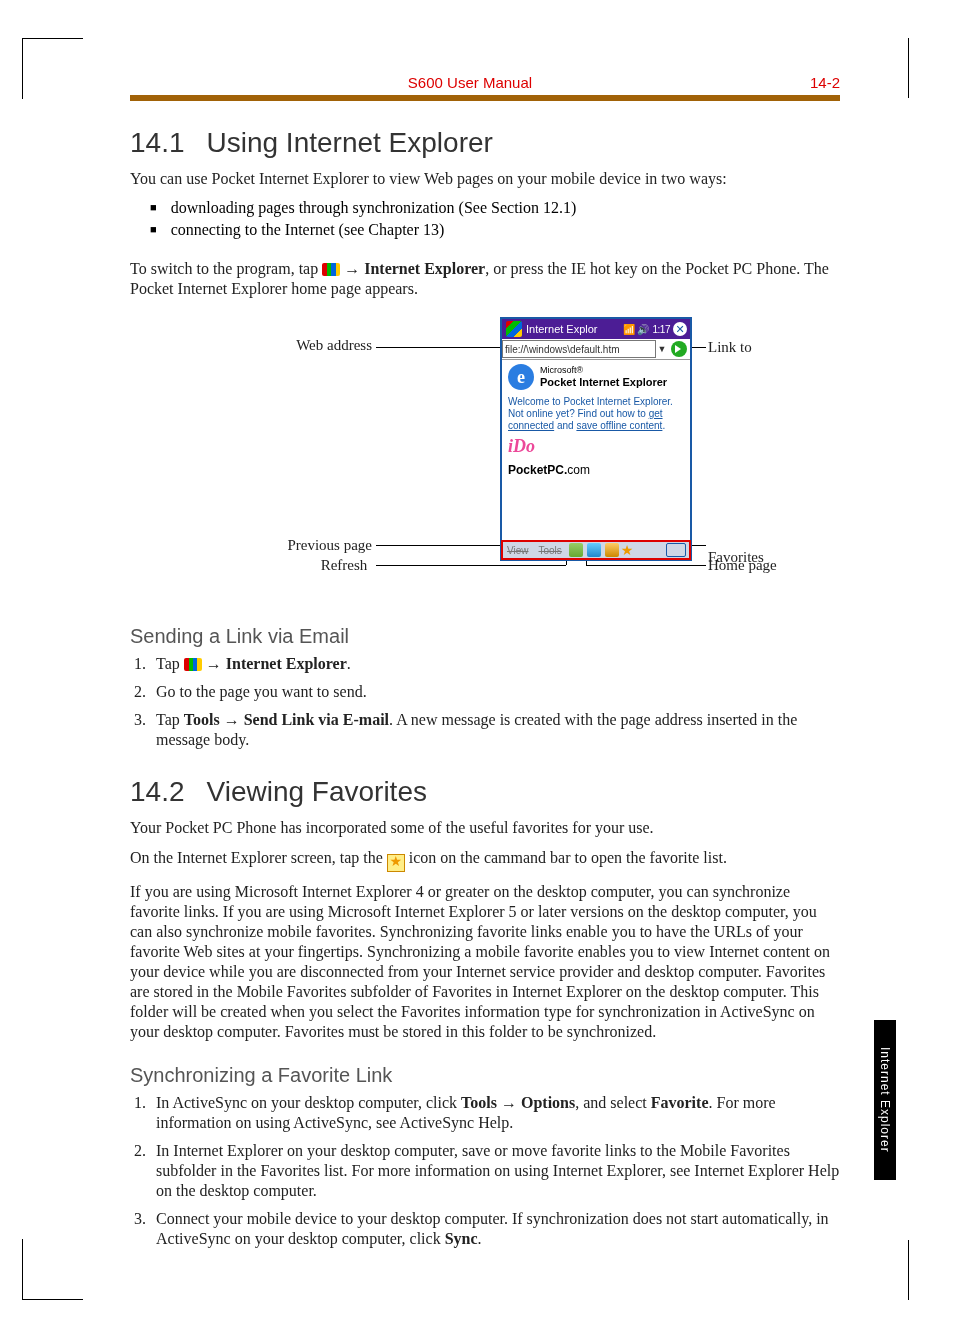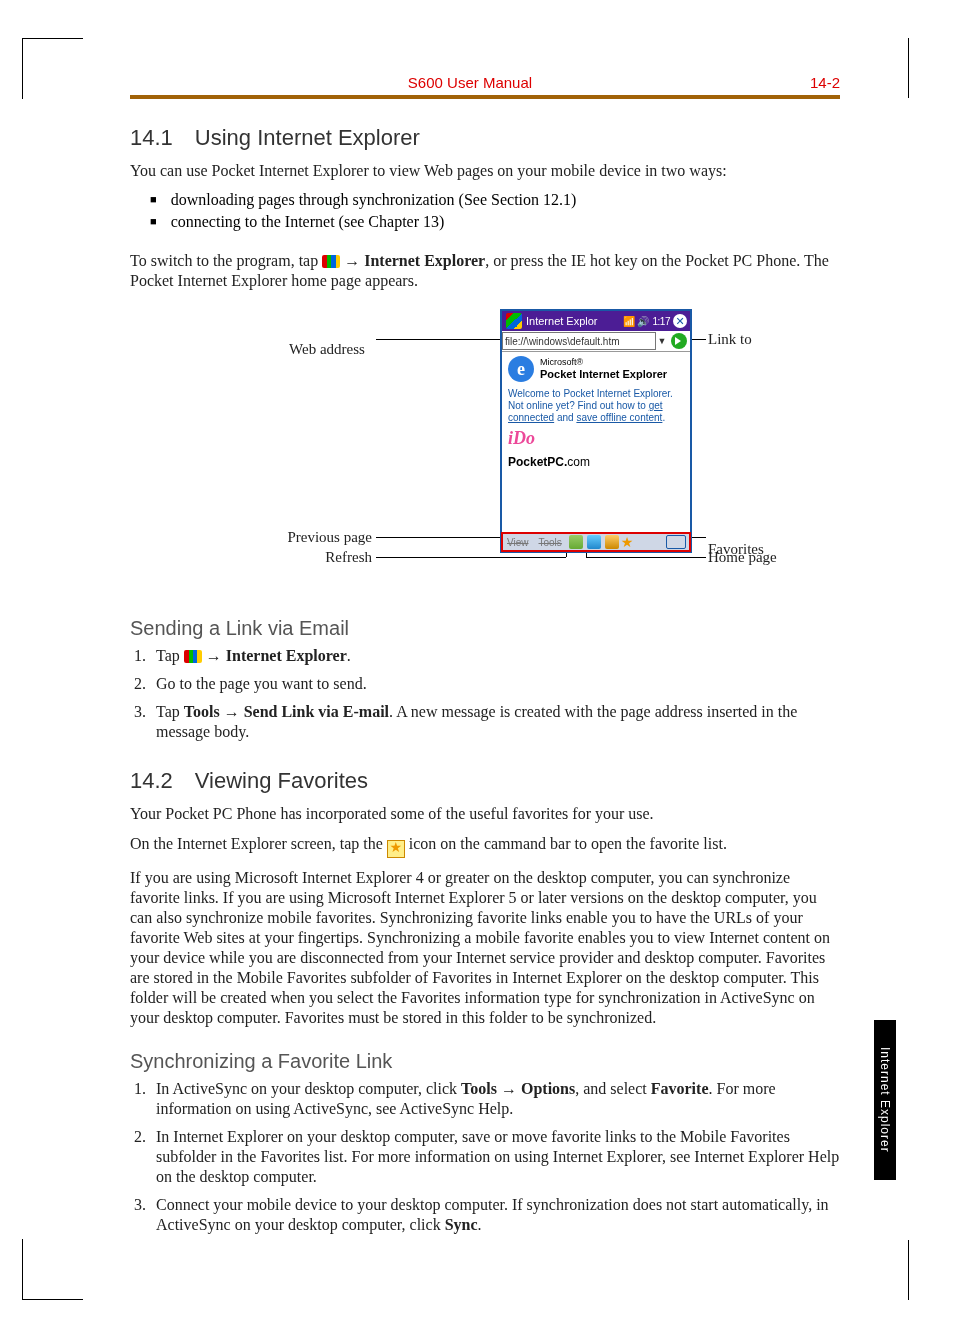--- a/index.html
+++ b/index.html
@@ -26,27 +26,27 @@
     left: 130px;
     width: 710px;
   }
   .running-head {
     display: flex;
     justify-content: space-between;
     color: #d00;
     font-family: Arial, Helvetica, sans-serif;
     font-size: 15px;
     padding-bottom: 4px;
-    border-bottom: 4px solid #a16207;
+    border-bottom: 6px solid #a16207;
   }
   .running-head .title { margin: 0 auto; }
   h1 {
     font-family: Arial, Helvetica, sans-serif;
     font-weight: normal;
-    font-size: 22px;
+    font-size: 28px;
     color: #333;
     margin: 26px 0 10px 0;
   }
   h1 .num { margin-right: 22px; }
   p { margin: 6px 0 10px 0; line-height: 1.25; color:#222; }
   ul.square { list-style: none; padding-left: 0; margin:4px 0 20px 0; }
   ul.square li::before { content:"■"; font-size:11px; margin-right:14px; position:relative; top:-2px;}
   ul.square li { margin: 4px 0 4px 20px; }
   .startflag {
     display:inline-block; width:18px; height:13px; vertical-align:-2px;
@@ -135,27 +135,27 @@
     <ul class="square">
       <li>downloading pages through synchronization (See Section 12.1)</li>
       <li>connecting to the Internet (see Chapter 13)</li>
     </ul>
     <p>
       <span>To switch to the program, tap </span><span class="startflag"></span><span> → </span><b>Internet Explorer</b><span>, or press the IE hot key on the Pocket PC Phone. The Pocket Internet Explorer home page appears.</span>
     </p>
 
     <div class="fig-wrap">
 
-      <div class="callout" style="left:152px;top:36px;width:90px;">Web address</div>
+      <div class="callout" style="left:152px;top:24px;text-align:right;width:90px;">Web address</div>
       <div class="line" style="left:246px;top:34px;width:124px;height:1px;"></div>
 
       <div class="callout" style="left:132px;top:224px;text-align:right;width:110px;">Previous page</div>
       <div class="line" style="left:246px;top:232px;width:124px;height:1px;"></div>
 
-      <div class="callout" style="left:186px;top:244px;text-align:right;width:56px;">Refresh</div>
+      <div class="callout" style="left:186px;top:244px;text-align:center;width:56px;">Refresh</div>
       <div class="line" style="left:246px;top:252px;width:190px;height:1px;"></div>
       <div class="line" style="left:436px;top:238px;width:1px;height:14px;"></div>
 
       <div class="callout" style="left:578px;top:26px;">Link to</div>
       <div class="line" style="left:556px;top:34px;width:20px;height:1px;"></div>
 
       <div class="callout" style="left:578px;top:236px;">Favorites</div>
       <div class="line" style="left:538px;top:232px;width:38px;height:1px;"></div>
 
       <div class="callout" style="left:578px;top:244px;">Home page</div>

